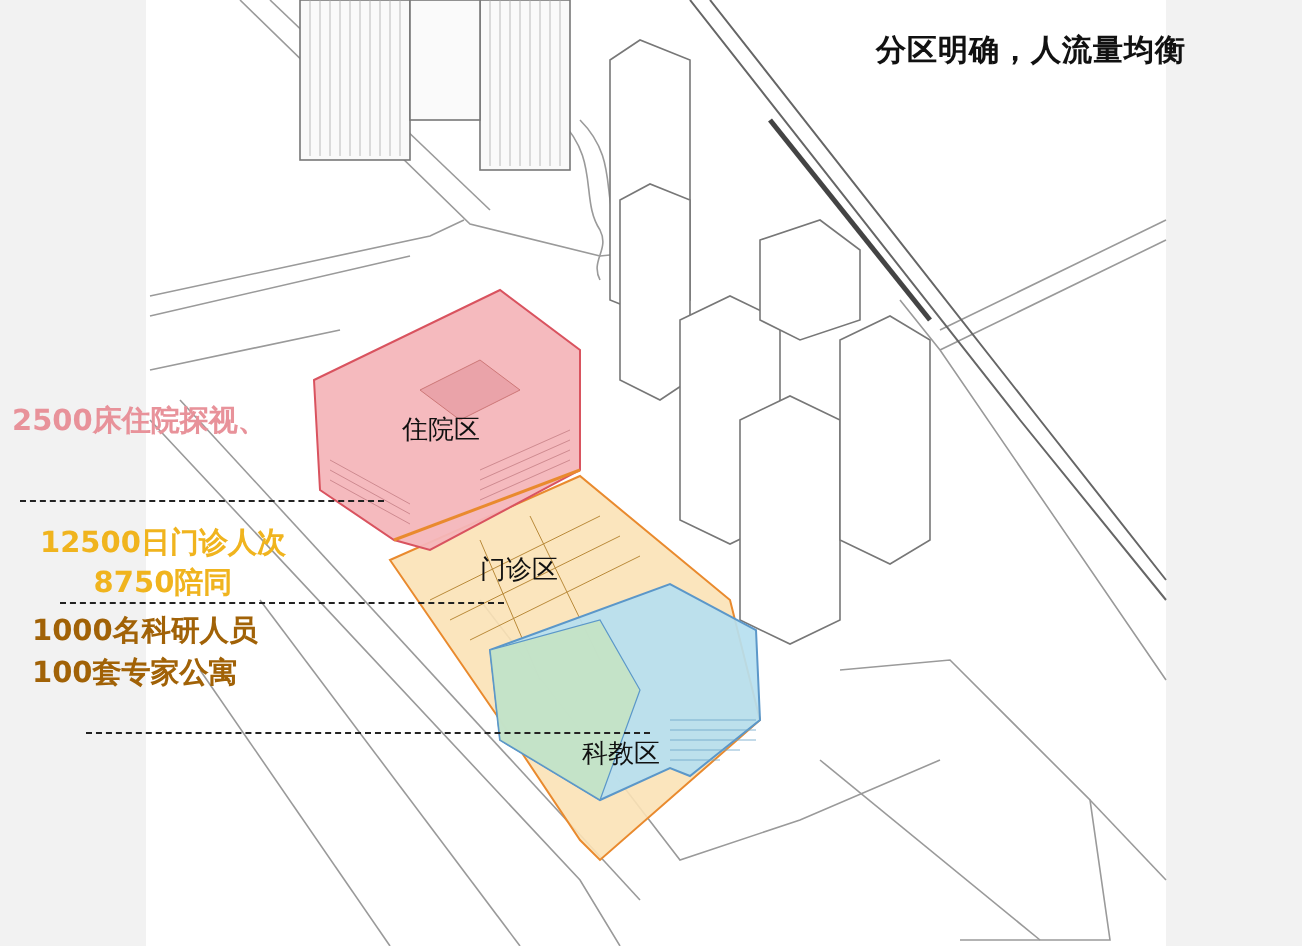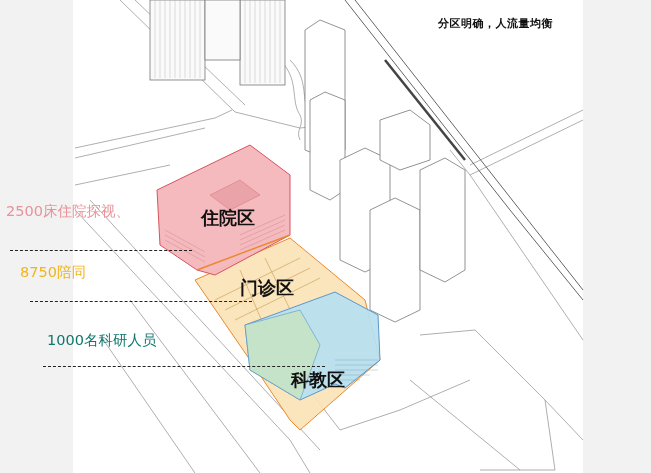--- a/index.html
+++ b/index.html
@@ -1,24 +1,24 @@
 <!DOCTYPE html>
 <html><head>
 <meta charset="utf-8">
 <style>
   html,body{margin:0;padding:0;}
   body{width:651px;height:473px;overflow:hidden;background:#f2f2f2;position:relative;font-family:"DejaVu Sans","Liberation Sans",sans-serif;}
   .canvas{position:absolute;left:73px;top:0;width:510px;height:473px;background:#ffffff;}
   svg.drawing{position:absolute;left:0;top:0;width:651px;height:473px;}
-  .title{position:absolute;left:438px;top:16px;font-size:11px;font-weight:bold;color:#111;letter-spacing:0.5px;}
-  .zone-label{position:absolute;font-size:18px;font-weight:bold;color:#111;}
-  .note{position:absolute;font-size:14.5px;font-weight:normal;line-height:20px;white-space:nowrap;}
+  .title{position:absolute;left:438px;top:16px;font-size:15px;font-weight:bold;color:#111;letter-spacing:0.5px;}
+  .zone-label{position:absolute;font-size:13px;font-weight:normal;color:#111;}
+  .note{position:absolute;font-size:14.5px;font-weight:bold;line-height:20px;white-space:nowrap;}
   .note.red{color:#e8929a;left:6px;top:201px;}
   .note.yellow{color:#f0b41e;left:20px;top:262px;text-align:center;}
-  .note.teal{color:#0f766e;left:47px;top:306px;line-height:21px;margin-top:24px;}
+  .note.teal{color:#a16207;left:16px;top:306px;line-height:21px;}
   .dash{position:absolute;height:0;border-top:1.3px dashed #222;}
 </style>
 </head>
 <body>
 
 <div class="canvas"></div>
 
 <svg class="drawing" viewBox="0 0 651 473">
   <g fill="none" stroke="#9a9a9a" stroke-width="0.8">
 
@@ -98,20 +98,22 @@
 <div class="zone-label" style="left:201px;top:206px;">住院区</div>
 <div class="zone-label" style="left:240px;top:276px;">门诊区</div>
 <div class="zone-label" style="left:291px;top:340px;margin-top:28px;">科教区</div>
 
 <div class="note red">
   <div>2500床住院探视、</div>
 </div>
 <div class="dash" style="left:10px;top:250px;width:182px;"></div>
 
 <div class="note yellow">
+  <div>12500日门诊人次</div>
   <div>8750陪同</div>
 </div>
 <div class="dash" style="left:30px;top:301px;width:222px;"></div>
 
 <div class="note teal">
   <div>1000名科研人员</div>
+  <div>100套专家公寓</div>
 </div>
 <div class="dash" style="left:43px;top:366px;width:282px;"></div>
 
 </body></html>

